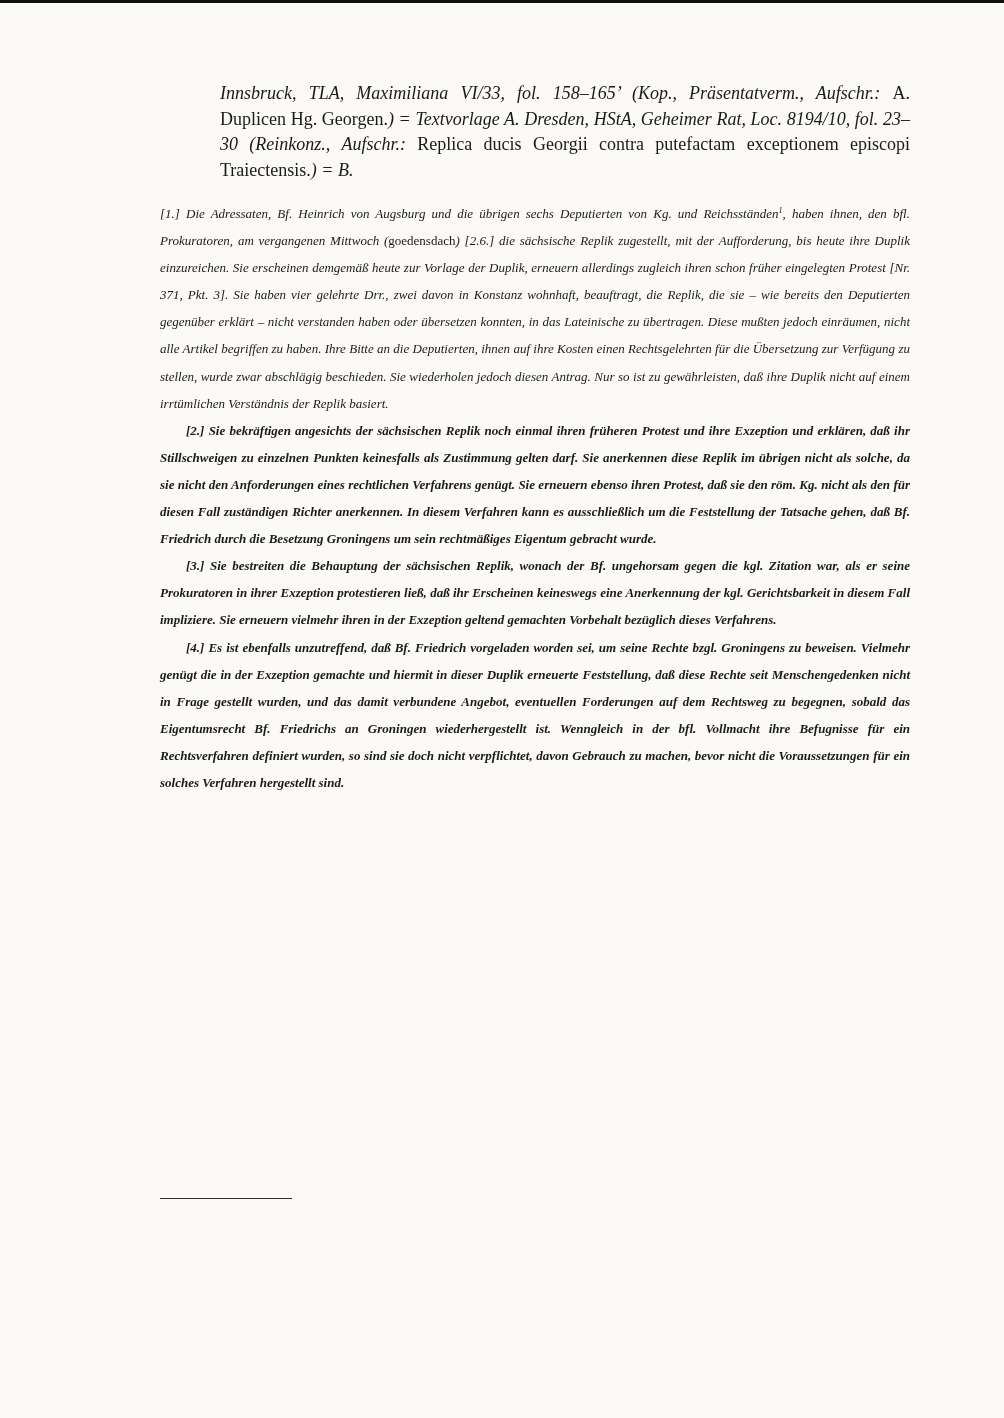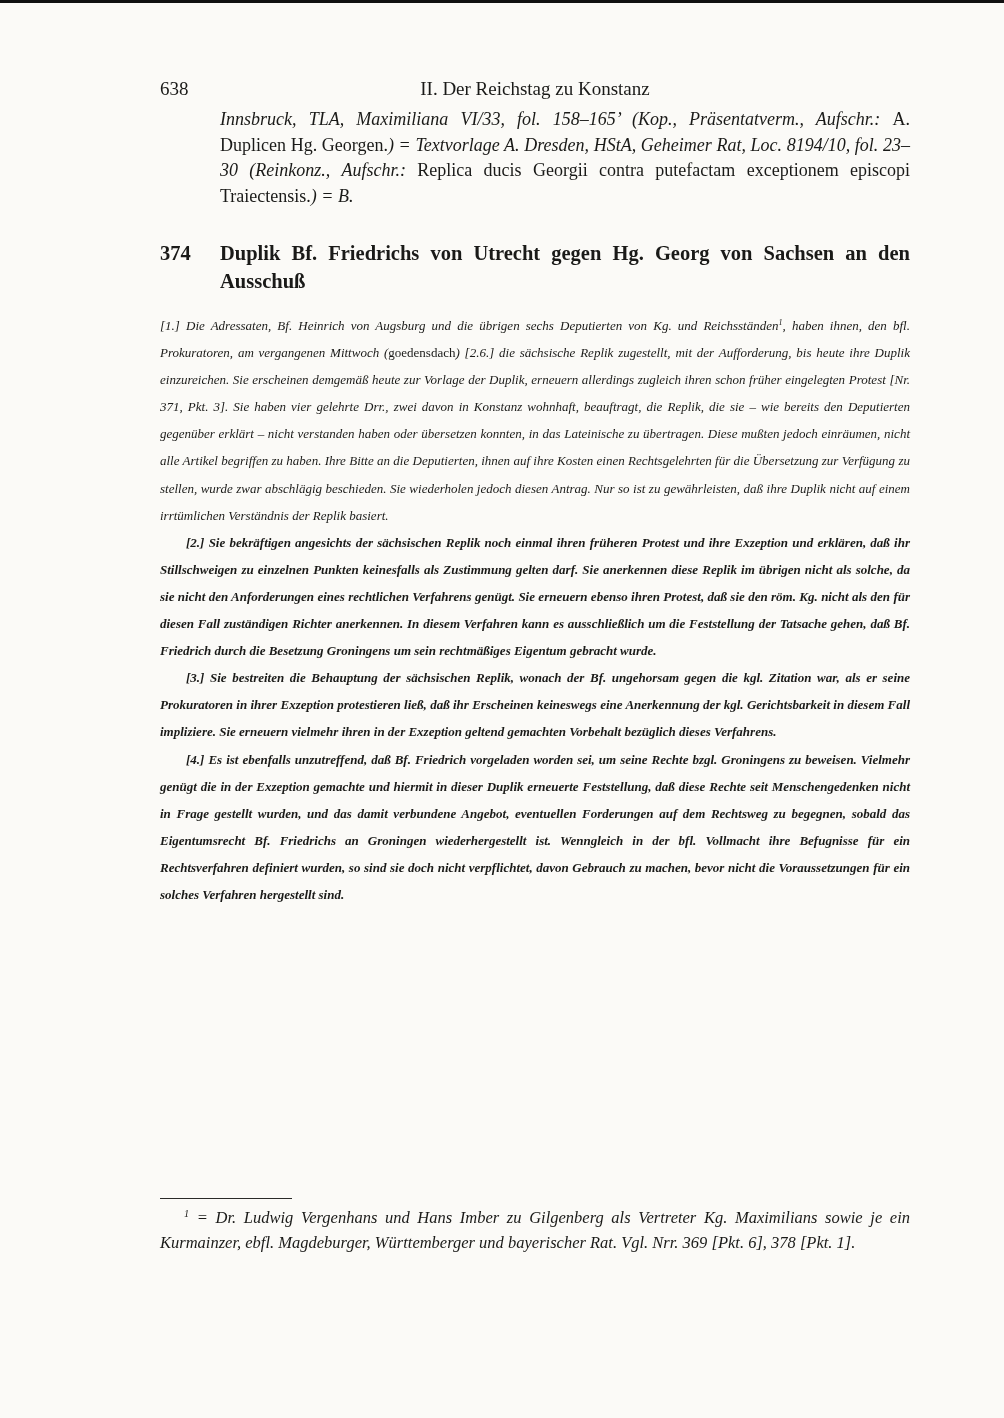--- a/index.html
+++ b/index.html
@@ -113,44 +113,35 @@
 </style>
 </head>
 <body>
 
 <div class="page">
 
   <div class="scan-edge"></div>
 
   <div class="content">
 
-    <header class="running-header">
-      <span class="page-num">638</span>
-      <span class="running-title">II. Der Reichstag zu Konstanz</span>
-    </header>
 
     <section class="source-note"><span class="it">Innsbruck, TLA, Maximiliana VI/33, fol. 158–165’ (Kop., Präsentatverm., Aufschr.: </span><span class="rm">A. Duplicen Hg. Georgen.</span><span class="it">) = Textvorlage A. Dresden, HStA, Geheimer Rat, Loc. 8194/10, fol. 23–30 (Reinkonz., Aufschr.: </span><span class="rm">Replica ducis Georgii contra putefactam exceptionem episcopi Traiectensis.</span><span class="it">) = B.</span></section>
 
-    <h2 class="entry-heading">
-      <span class="entry-num">374</span>
-      <span class="entry-title">Duplik Bf. Friedrichs von Utrecht gegen Hg. Georg von Sachsen an den Ausschuß</span>
-    </h2>
 
     <section class="body-text">
 
       <p class="para first"><span>[1.] Die Adressaten, Bf. Heinrich von Augsburg und die übrigen sechs Deputierten von Kg. und Reichsständen</span><sup class="fn-ref">1</sup><span>, haben ihnen, den bfl. Prokuratoren, am vergangenen Mittwoch (</span><span class="rm">goedensdach</span><span>) [2.6.] die sächsische Replik zugestellt, mit der Aufforderung, bis heute ihre Duplik einzureichen. Sie erscheinen demgemäß heute zur Vorlage der Duplik, erneuern allerdings zugleich ihren schon früher eingelegten Protest [Nr. 371, Pkt. 3]. Sie haben vier gelehrte Drr., zwei davon in Konstanz wohnhaft, beauftragt, die Replik, die sie – wie bereits den Deputierten gegenüber erklärt – nicht verstanden haben oder übersetzen konnten, in das Lateinische zu übertragen. Diese mußten jedoch einräumen, nicht alle Artikel begriffen zu haben. Ihre Bitte an die Deputierten, ihnen auf ihre Kosten einen Rechtsgelehrten für die Übersetzung zur Verfügung zu stellen, wurde zwar abschlägig beschieden. Sie wiederholen jedoch diesen Antrag. Nur so ist zu gewährleisten, daß ihre Duplik nicht auf einem irrtümlichen Verständnis der Replik basiert.</span></p>
 
       <p class="para indent">[2.] Sie bekräftigen angesichts der sächsischen Replik noch einmal ihren früheren Protest und ihre Exzeption und erklären, daß ihr Stillschweigen zu einzelnen Punkten keinesfalls als Zustimmung gelten darf. Sie anerkennen diese Replik im übrigen nicht als solche, da sie nicht den Anforderungen eines rechtlichen Verfahrens genügt. Sie erneuern ebenso ihren Protest, daß sie den röm. Kg. nicht als den für diesen Fall zuständigen Richter anerkennen. In diesem Verfahren kann es ausschließlich um die Feststellung der Tatsache gehen, daß Bf. Friedrich durch die Besetzung Groningens um sein rechtmäßiges Eigentum gebracht wurde.</p>
 
       <p class="para indent">[3.] Sie bestreiten die Behauptung der sächsischen Replik, wonach der Bf. ungehorsam gegen die kgl. Zitation war, als er seine Prokuratoren in ihrer Exzeption protestieren ließ, daß ihr Erscheinen keineswegs eine Anerkennung der kgl. Gerichtsbarkeit in diesem Fall impliziere. Sie erneuern vielmehr ihren in der Exzeption geltend gemachten Vorbehalt bezüglich dieses Verfahrens.</p>
 
       <p class="para indent">[4.] Es ist ebenfalls unzutreffend, daß Bf. Friedrich vorgeladen worden sei, um seine Rechte bzgl. Groningens zu beweisen. Vielmehr genügt die in der Exzeption gemachte und hiermit in dieser Duplik erneuerte Feststellung, daß diese Rechte seit Menschengedenken nicht in Frage gestellt wurden, und das damit verbundene Angebot, eventuellen Forderungen auf dem Rechtsweg zu begegnen, sobald das Eigentumsrecht Bf. Friedrichs an Groningen wiederhergestellt ist. Wenngleich in der bfl. Vollmacht ihre Befugnisse für ein Rechtsverfahren definiert wurden, so sind sie doch nicht verpflichtet, davon Gebrauch zu machen, bevor nicht die Voraussetzungen für ein solches Verfahren hergestellt sind.</p>
 
     </section>
 
   </div>
 
   <footer class="footnote-area">
     <div class="fn-rule"></div>
-    <p class="footnote"><sup class="fn-ref">1</sup> <span>= Dr. Ludwig Vergenhans und Hans Imber zu Gilgenberg als Vertreter Kg. Maximilians sowie je ein Kurmainzer, ebfl. Magdeburger, Württemberger und bayerischer Rat. Vgl. Nrr. 369 [Pkt. 6], 378 [Pkt. 1].</span></p>
   </footer>
 
 </div>
 
 </body></html>

